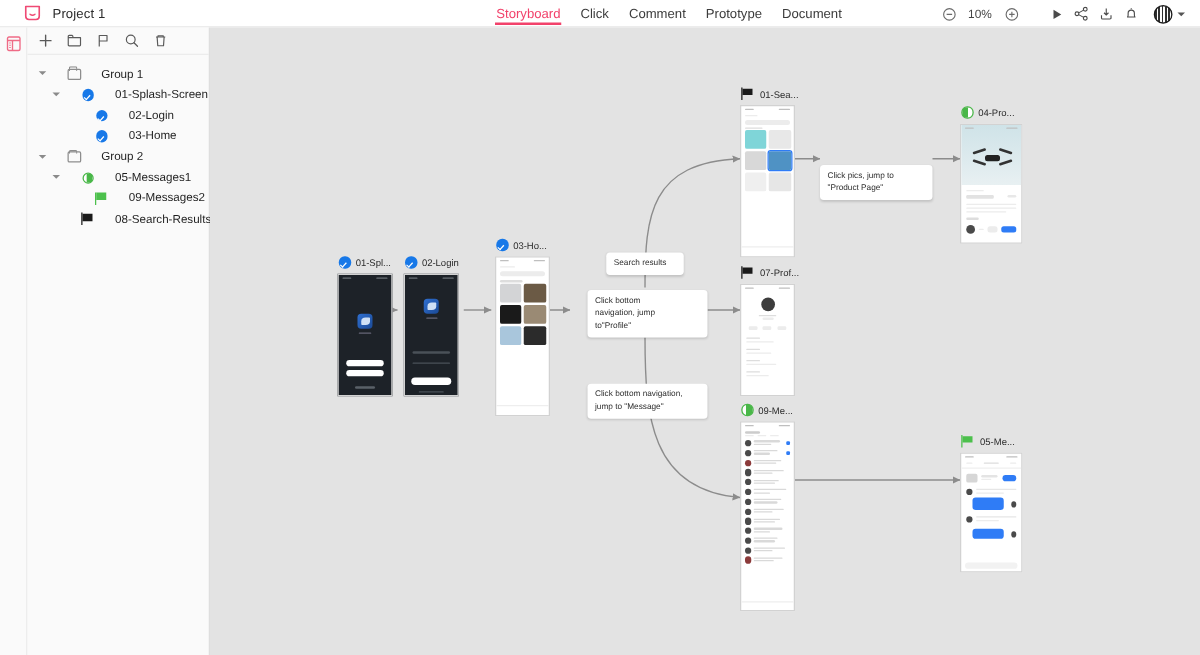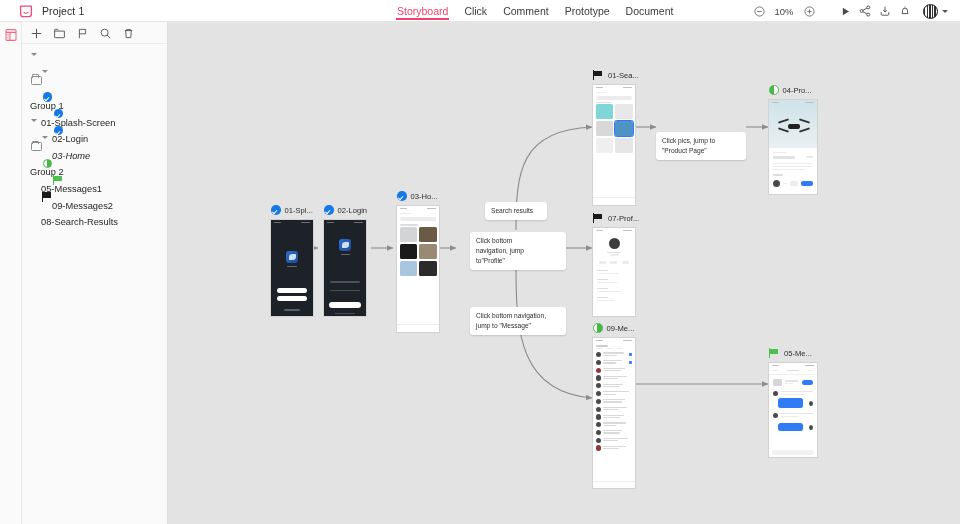--- a/index.html
+++ b/index.html
@@ -67,22 +67,22 @@
     background: #fafafa; border-right: 1px solid #dedede;
   }
   .side-tools {
     height: 22px; display: flex; align-items: center; gap: 10px;
     padding-left: 8px; border-bottom: 1px solid #ececec;
   }
   .side-tools .ti { width: 13px; height: 13px; cursor: pointer; display:block; }
 
   .tree { padding: 7px 0 0 0; font-size: 9.3px; color: #222; }
   .trow {
-    display: flex; align-items: flex-start; height: 16.6px; cursor: pointer;
-    white-space: nowrap; gap: 15px; flex-direction: column;
+    display: flex; align-items: center; height: 16.6px; cursor: pointer;
+    white-space: nowrap; gap: 15px;
   }
   .twist { width: 8px; height: 8px; flex: 0 0 8px; position: relative; }
   .twist.open::after {
     content: ""; position: absolute; left: 1px; top: 2px;
     border-left: 3.2px solid transparent; border-right: 3.2px solid transparent;
     border-top: 3.6px solid #8a8a8a;
   }
   .ticon-slot { width: 13px; height: 13px; flex: 0 0 13px; display: flex; align-items: center; justify-content: center; }
   .tlabel { font-size: 9.3px; color: #1f1f1f; line-height: 1; }
 
@@ -301,21 +301,21 @@
           </span>
           <span class="tlabel">01-Splash-Screen</span>
         </div>
         <div class="trow" style="padding-left: 30px;">
           <span class="twist"></span>
           <span class="ticon-slot">
             <span class="b-check"></span>
           </span>
           <span class="tlabel">02-Login</span>
         </div>
-        <div class="trow" style="padding-left: 30px; font-style: italic;">
+        <div class="trow" style="padding-left: 30px;">
           <span class="twist"></span>
           <span class="ticon-slot">
             <span class="b-check"></span>
           </span>
           <span class="tlabel">03-Home</span>
         </div>
         <div class="trow" style="padding-left: 8px;">
           <span class="twist open"></span>
           <span class="ticon-slot">
             <span class="folder"></span>

